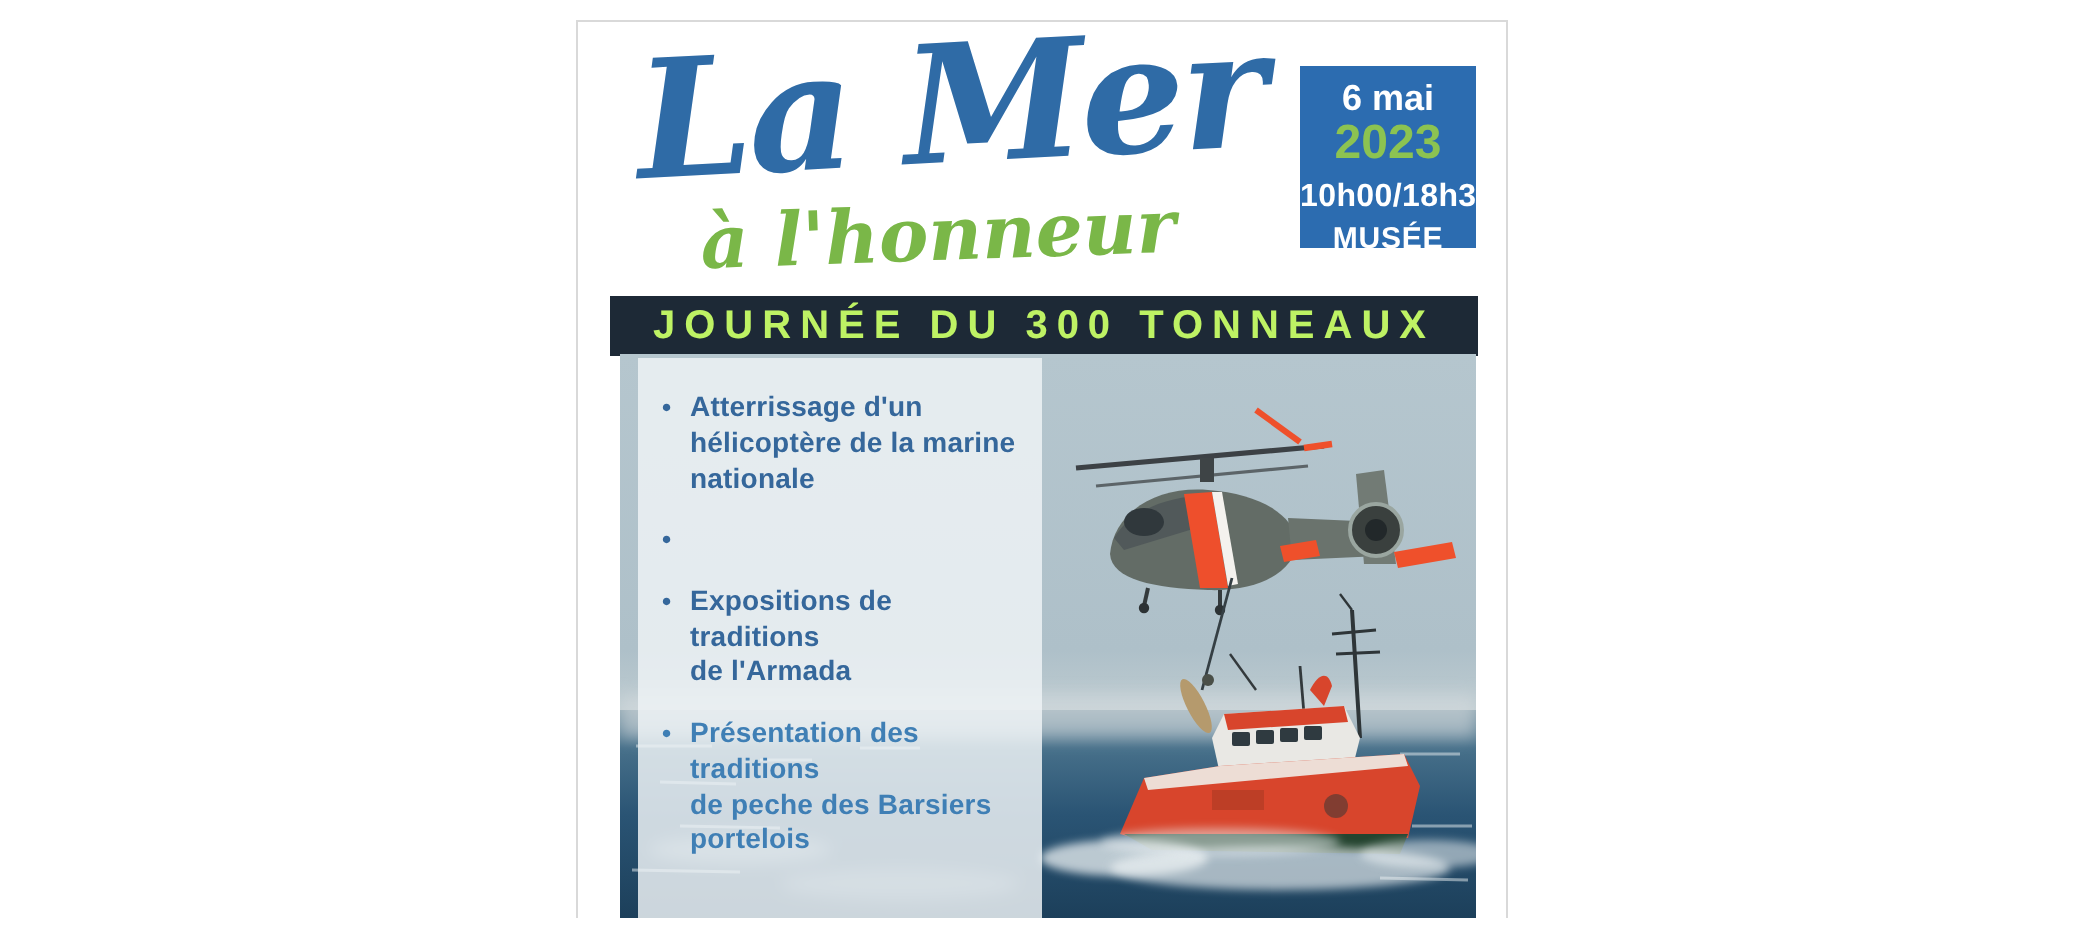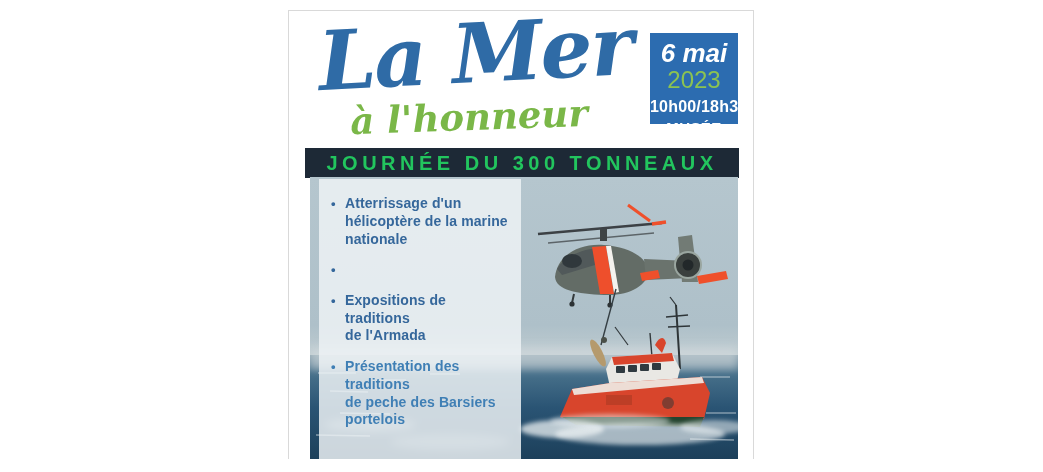--- a/index.html
+++ b/index.html
@@ -15,28 +15,28 @@
   .title-main{position:absolute;left:16px;top:-6px;width:340px;
               font-family:"DejaVu Serif",serif;font-style:italic;font-weight:bold;
               font-size:82px;letter-spacing:-2px;transform:rotate(-3deg);
               text-align:center;white-space:nowrap;}
   .title-sub{position:absolute;left:30px;top:84px;width:300px;
              font-family:"DejaVu Serif",serif;font-style:italic;font-weight:bold;
              font-size:37px;transform:rotate(-2deg);text-align:center;white-space:nowrap;}
 
   .date-badge{position:absolute;left:361px;top:22px;width:88px;height:91px;
               text-align:center;color:#ffffff;box-sizing:border-box;padding-top:7px;}
-  .date-day{font-size:26px;font-weight:bold;line-height:1.05;font-style:italic;}
-  .date-year{font-size:24px;font-weight:normal;line-height:1.0;margin-top:1px;}
+  .date-day{font-size:18px;font-weight:bold;line-height:1.05;}
+  .date-year{font-size:24px;font-weight:bold;line-height:1.0;margin-top:1px;}
   .date-hours{font-size:16px;font-weight:bold;margin-top:6px;letter-spacing:.2px;}
   .date-venue{font-size:15px;font-weight:bold;margin-top:3px;letter-spacing:.4px;}
 
   
   .banner{position:absolute;left:16px;top:137px;width:434px;height:30px;
-          color:#22c55e;font-weight:bold;font-size:20px;letter-spacing:4.5px;
+          color:#bef264;font-weight:bold;font-size:20px;letter-spacing:4.5px;
           line-height:30px;text-align:center;white-space:nowrap;}
 
   
   .photo{position:absolute;left:21px;top:166px;width:428px;height:283px;overflow:hidden;}
   .photo svg{position:absolute;left:0;top:0;}
 
   
   .panel{position:absolute;left:9px;top:2px;width:202px;height:281px;
          background:rgba(238,243,245,0.84);box-sizing:border-box;
          padding:16px 10px 0 12px;}

